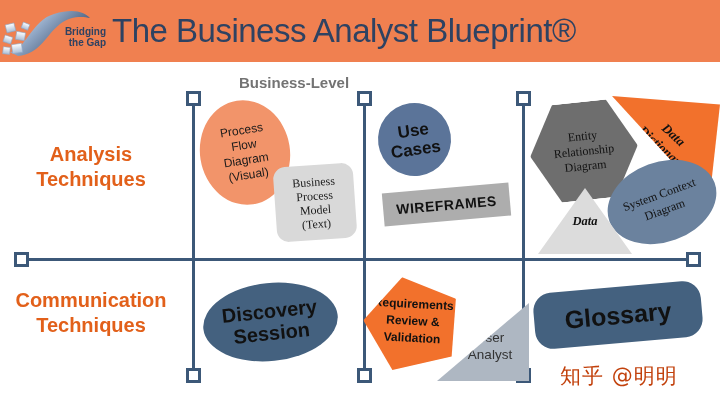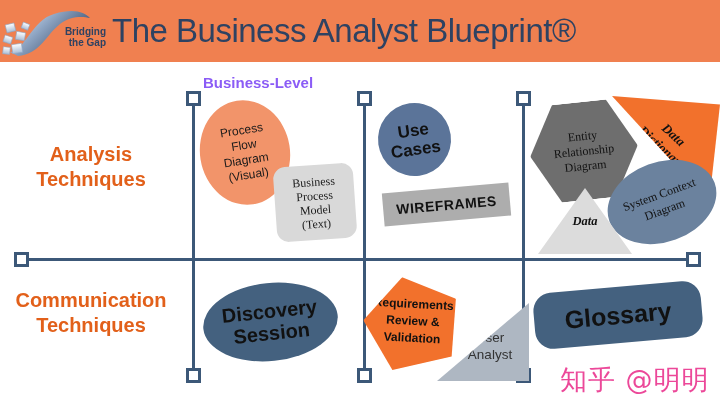--- a/index.html
+++ b/index.html
@@ -33,23 +33,24 @@
     font-weight:normal;
     letter-spacing:-0.5px;
     font-family:"Liberation Sans", sans-serif;
     white-space:nowrap;
     margin-left:2px;
   }
 
   
   .colhead{
     position:absolute;
-    color:#8b5cf6;font-weight:bold;font-size:15px;
+    color:#737373;font-weight:bold;font-size:15px;
     white-space:nowrap;
     font-family:"Liberation Sans", sans-serif;
+    margin-left:36px;
   }
   #colhead-0{left:203px;top:74px;}
   #colhead-1{left:376px;top:74px;}
   #colhead-2{left:535px;top:74px;}
 
   
   .rowlabel{
     position:absolute;
     color:#E2601A;font-weight:bold;font-size:20px;line-height:25px;
     text-align:center;width:186px;left:-2px;
@@ -195,21 +196,21 @@
     transform:rotate(-5deg);
   }
   #sh-glossary span{
     font-size:25px;color:#111;font-weight:bold;
     font-family:"Liberation Sans", sans-serif;
   }
 
   
   .watermark{
     position:absolute;left:560px;top:362px;
-    font-size:27px;color:#ec4899;letter-spacing:1px;
+    font-size:21px;color:#c2410c;letter-spacing:1px;
     font-family:"DejaVu Sans", sans-serif;
     pointer-events:none;
   }
 </style>
 </head>
 <body>
 
 <div id="canvas">
 
   <div class="banner">

